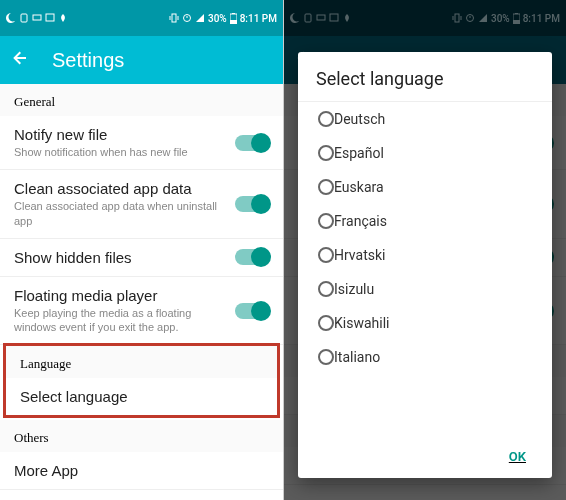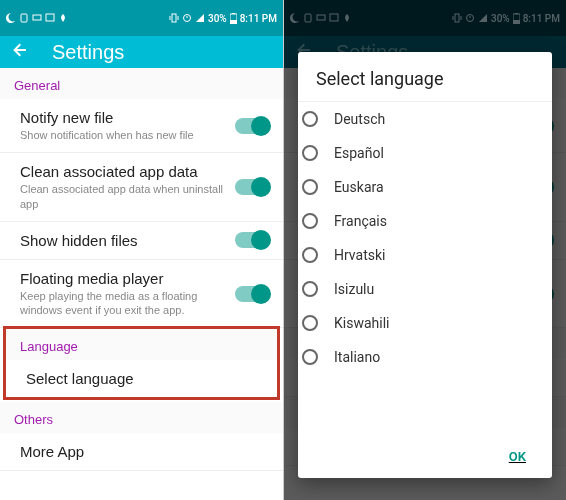--- a/index.html
+++ b/index.html
@@ -29,50 +29,50 @@
     font-size: 10px;
     color: #fff;
   }
   .statusbar.light { background: #0097a7; }
   .statusbar.dark { background: #002f3a; }
   .statusbar .left, .statusbar .right { display: flex; align-items: center; gap: 3px; }
   .statusbar svg { display: block; }
   .statusbar .txt { font-size: 10px; font-weight: 500; }
   
   .appbar {
-    height: 32px;
+    height: 48px;
     display: flex;
     align-items: center;
     padding: 0 12px;
     gap: 22px;
     color: #fff;
     font-family: "Comic Sans MS", cursive, sans-serif;
   }
   .appbar.light { background: #00bcd4; }
   .appbar.dark { background: #004a5a; color: #5a8a95; }
   .appbar .title { font-size: 20px; font-weight: 400; }
   .appbar .back { font-size: 18px; }
   
   .content { background: #fff; height: calc(500px - 66px); overflow: hidden; }
   .section-header {
     padding: 10px 14px 6px;
     font-size: 13px;
-    color: #a21caf;
-    font-family: Liberation Sans, sans-serif;
+    color: #000000;
+    font-family: Liberation Serif, serif;
     background: #fafafa;
   }
   .row {
     display: flex;
     align-items: center;
     padding: 10px 14px;
     border-bottom: 1px solid #eee;
     background: #fff;
     gap: 10px;
   }
-  .row .text { flex: 1; margin-left: 6px; }
+  .row .text { flex: 1; }
   .row .title {
     font-size: 15px;
     color: #222;
     font-family: "Comic Sans MS", cursive, sans-serif;
   }
   .row .sub {
     font-size: 11px;
     color: #888;
     margin-top: 2px;
     line-height: 1.3;
@@ -116,22 +116,21 @@
   .dialog-title {
     padding: 16px 18px 12px;
     font-size: 18px;
     color: #222;
     border-bottom: 1px solid #eee;
   }
   .dialog-list { flex: 1; overflow: hidden; }
   .lang-row {
     display: flex;
     align-items: center;
-    padding: 9px 4px;
-    gap: 16px;
+    padding: 9px 20px;
   }
   .radio {
     width: 16px; height: 16px;
     border: 2px solid #666;
     border-radius: 50%;
   }
   .lang-label {
     font-size: 14px;
     color: #333;
   }

